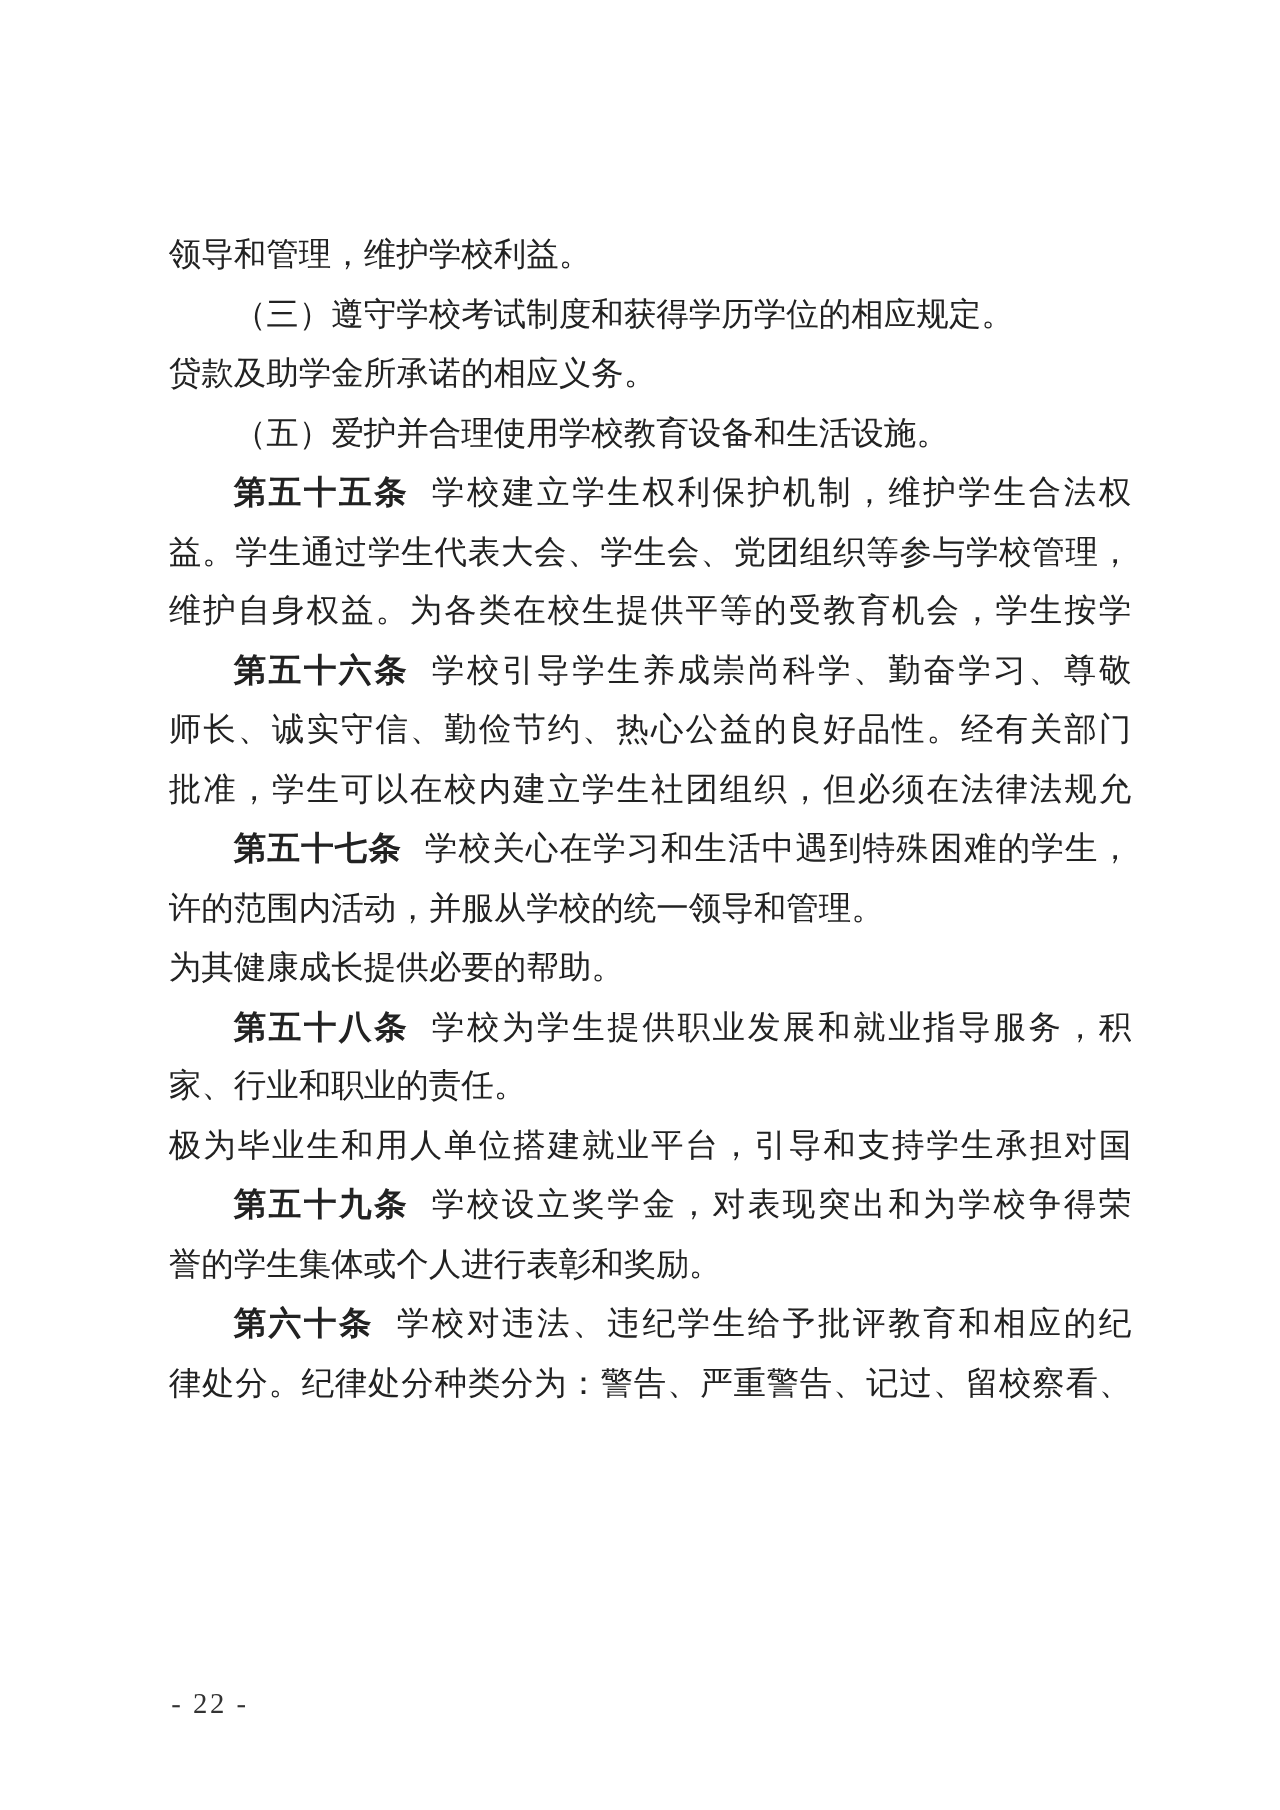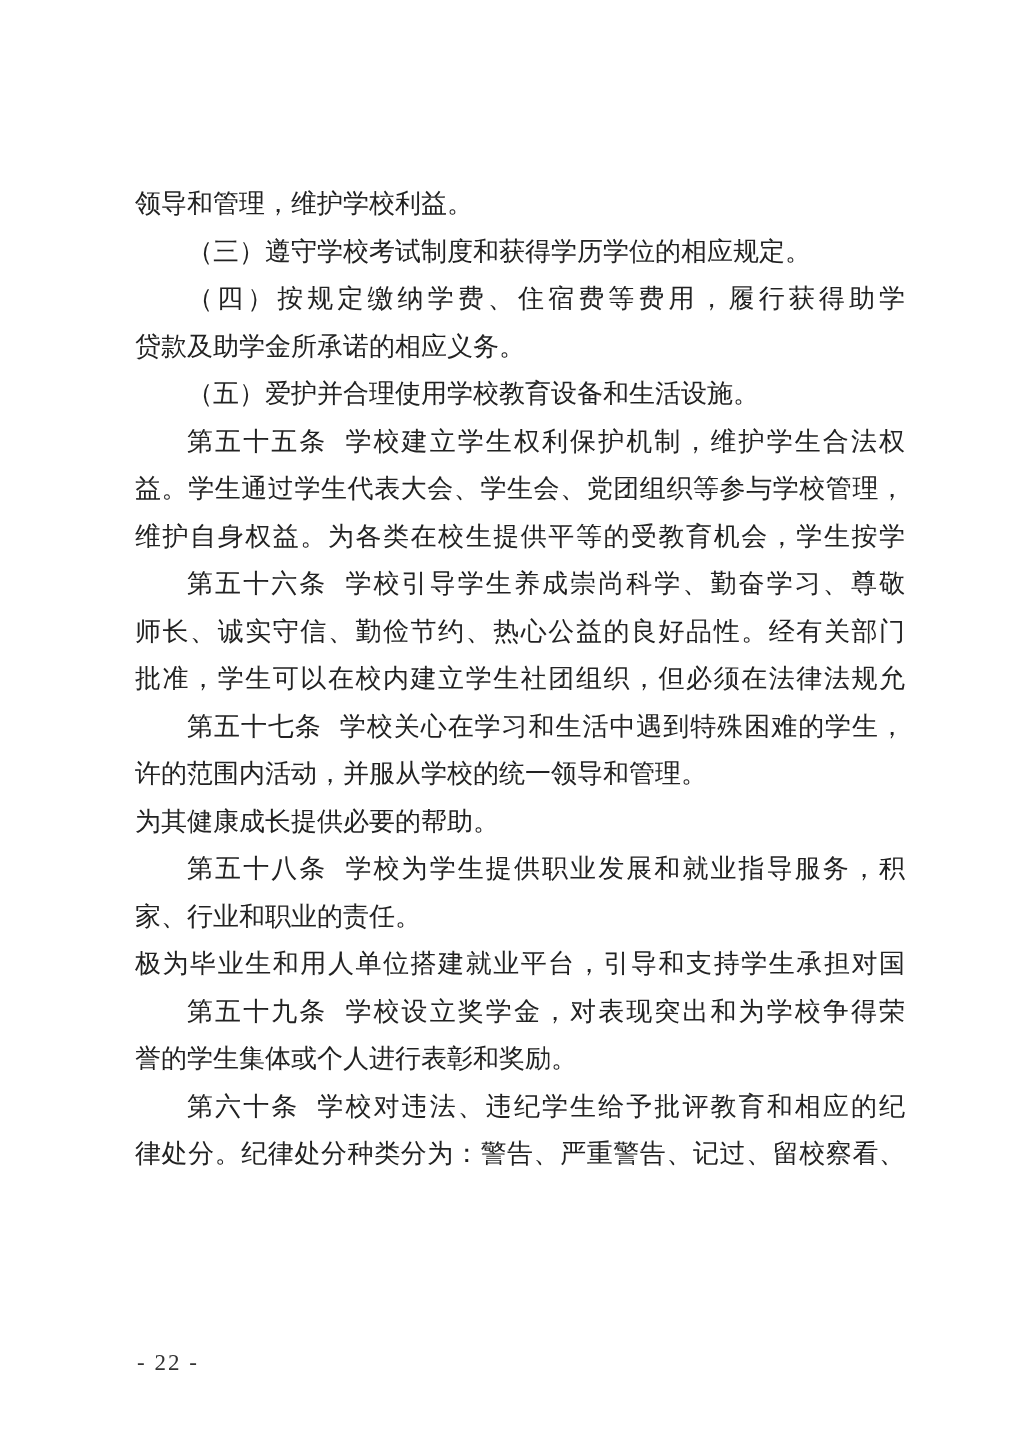--- a/index.html
+++ b/index.html
@@ -32,41 +32,40 @@
   }
   .line.indent {
     padding-left: 52px;
   }
   .line.justify {
     text-align: justify;
     text-align-last: justify;
     text-justify: inter-character;
   }
   .bold {
-    font-weight: normal;
+    font-weight: bold;
     margin-right: 18px;
   }
   .footer {
     position: absolute;
     left: 137px;
     top: 1350px;
     font-size: 23px;
     letter-spacing: 2px;
     color: #333333;
     font-family: "Liberation Serif", "DejaVu Serif", serif;
   }
 </style>
 </head>
 <body>
 
 <div class="page">
   <div class="text-block" id="text-block">
       <div class="line"><span>领导和管理，维护学校利益。</span></div>
       <div class="line indent"><span>（三）遵守学校考试制度和获得学历学位的相应规定。</span></div>
-      <div class="line indent justify"><span>（四）按规定缴纳学费、住宿费等费用，履行获得助学</span></div>
       <div class="line"><span>贷款及助学金所承诺的相应义务。</span></div>
       <div class="line indent"><span>（五）爱护并合理使用学校教育设备和生活设施。</span></div>
       <div class="line indent justify"><span class="bold">第五十五条</span><span>学校建立学生权利保护机制，维护学生合法权</span></div>
       <div class="line justify"><span>益。学生通过学生代表大会、学生会、党团组织等参与学校管理，</span></div>
       <div class="line justify"><span>维护自身权益。为各类在校生提供平等的受教育机会，学生按学</span></div>
       <div class="line indent justify"><span class="bold">第五十六条</span><span>学校引导学生养成崇尚科学、勤奋学习、尊敬</span></div>
       <div class="line justify"><span>师长、诚实守信、勤俭节约、热心公益的良好品性。经有关部门</span></div>
       <div class="line justify"><span>批准，学生可以在校内建立学生社团组织，但必须在法律法规允</span></div>
       <div class="line indent justify"><span class="bold">第五十七条</span><span>学校关心在学习和生活中遇到特殊困难的学生，</span></div>
       <div class="line"><span>许的范围内活动，并服从学校的统一领导和管理。</span></div>

